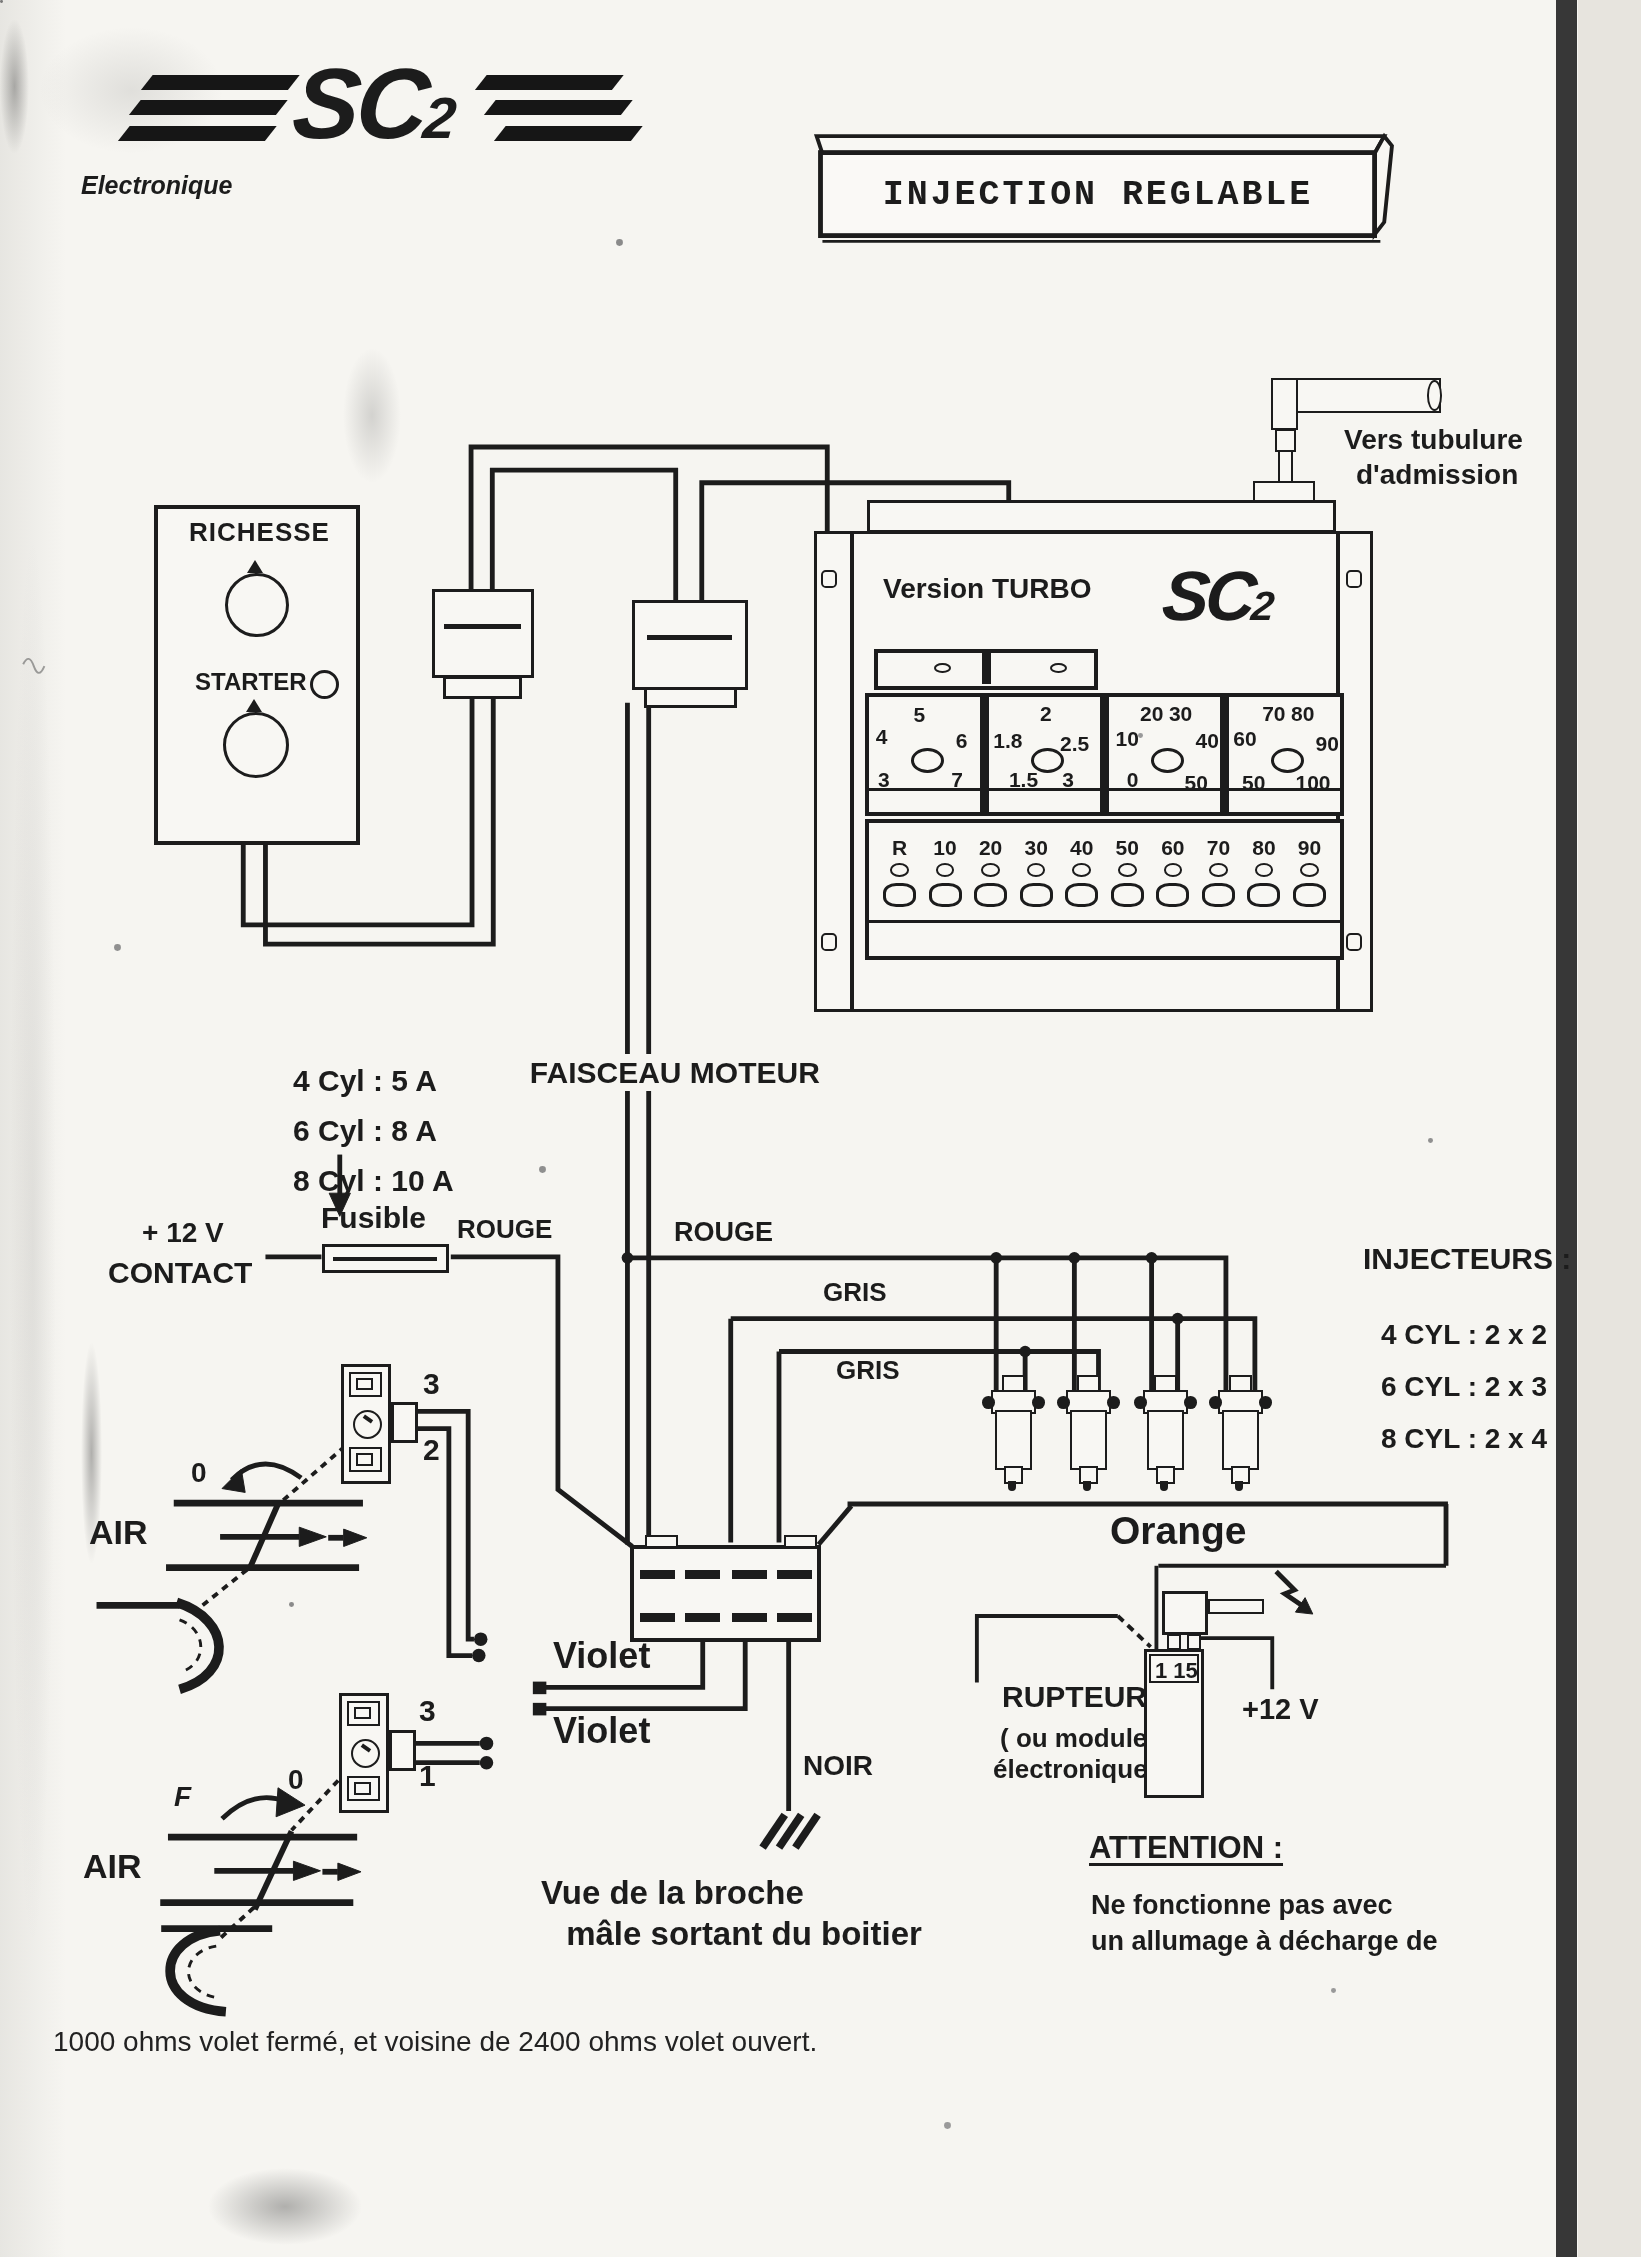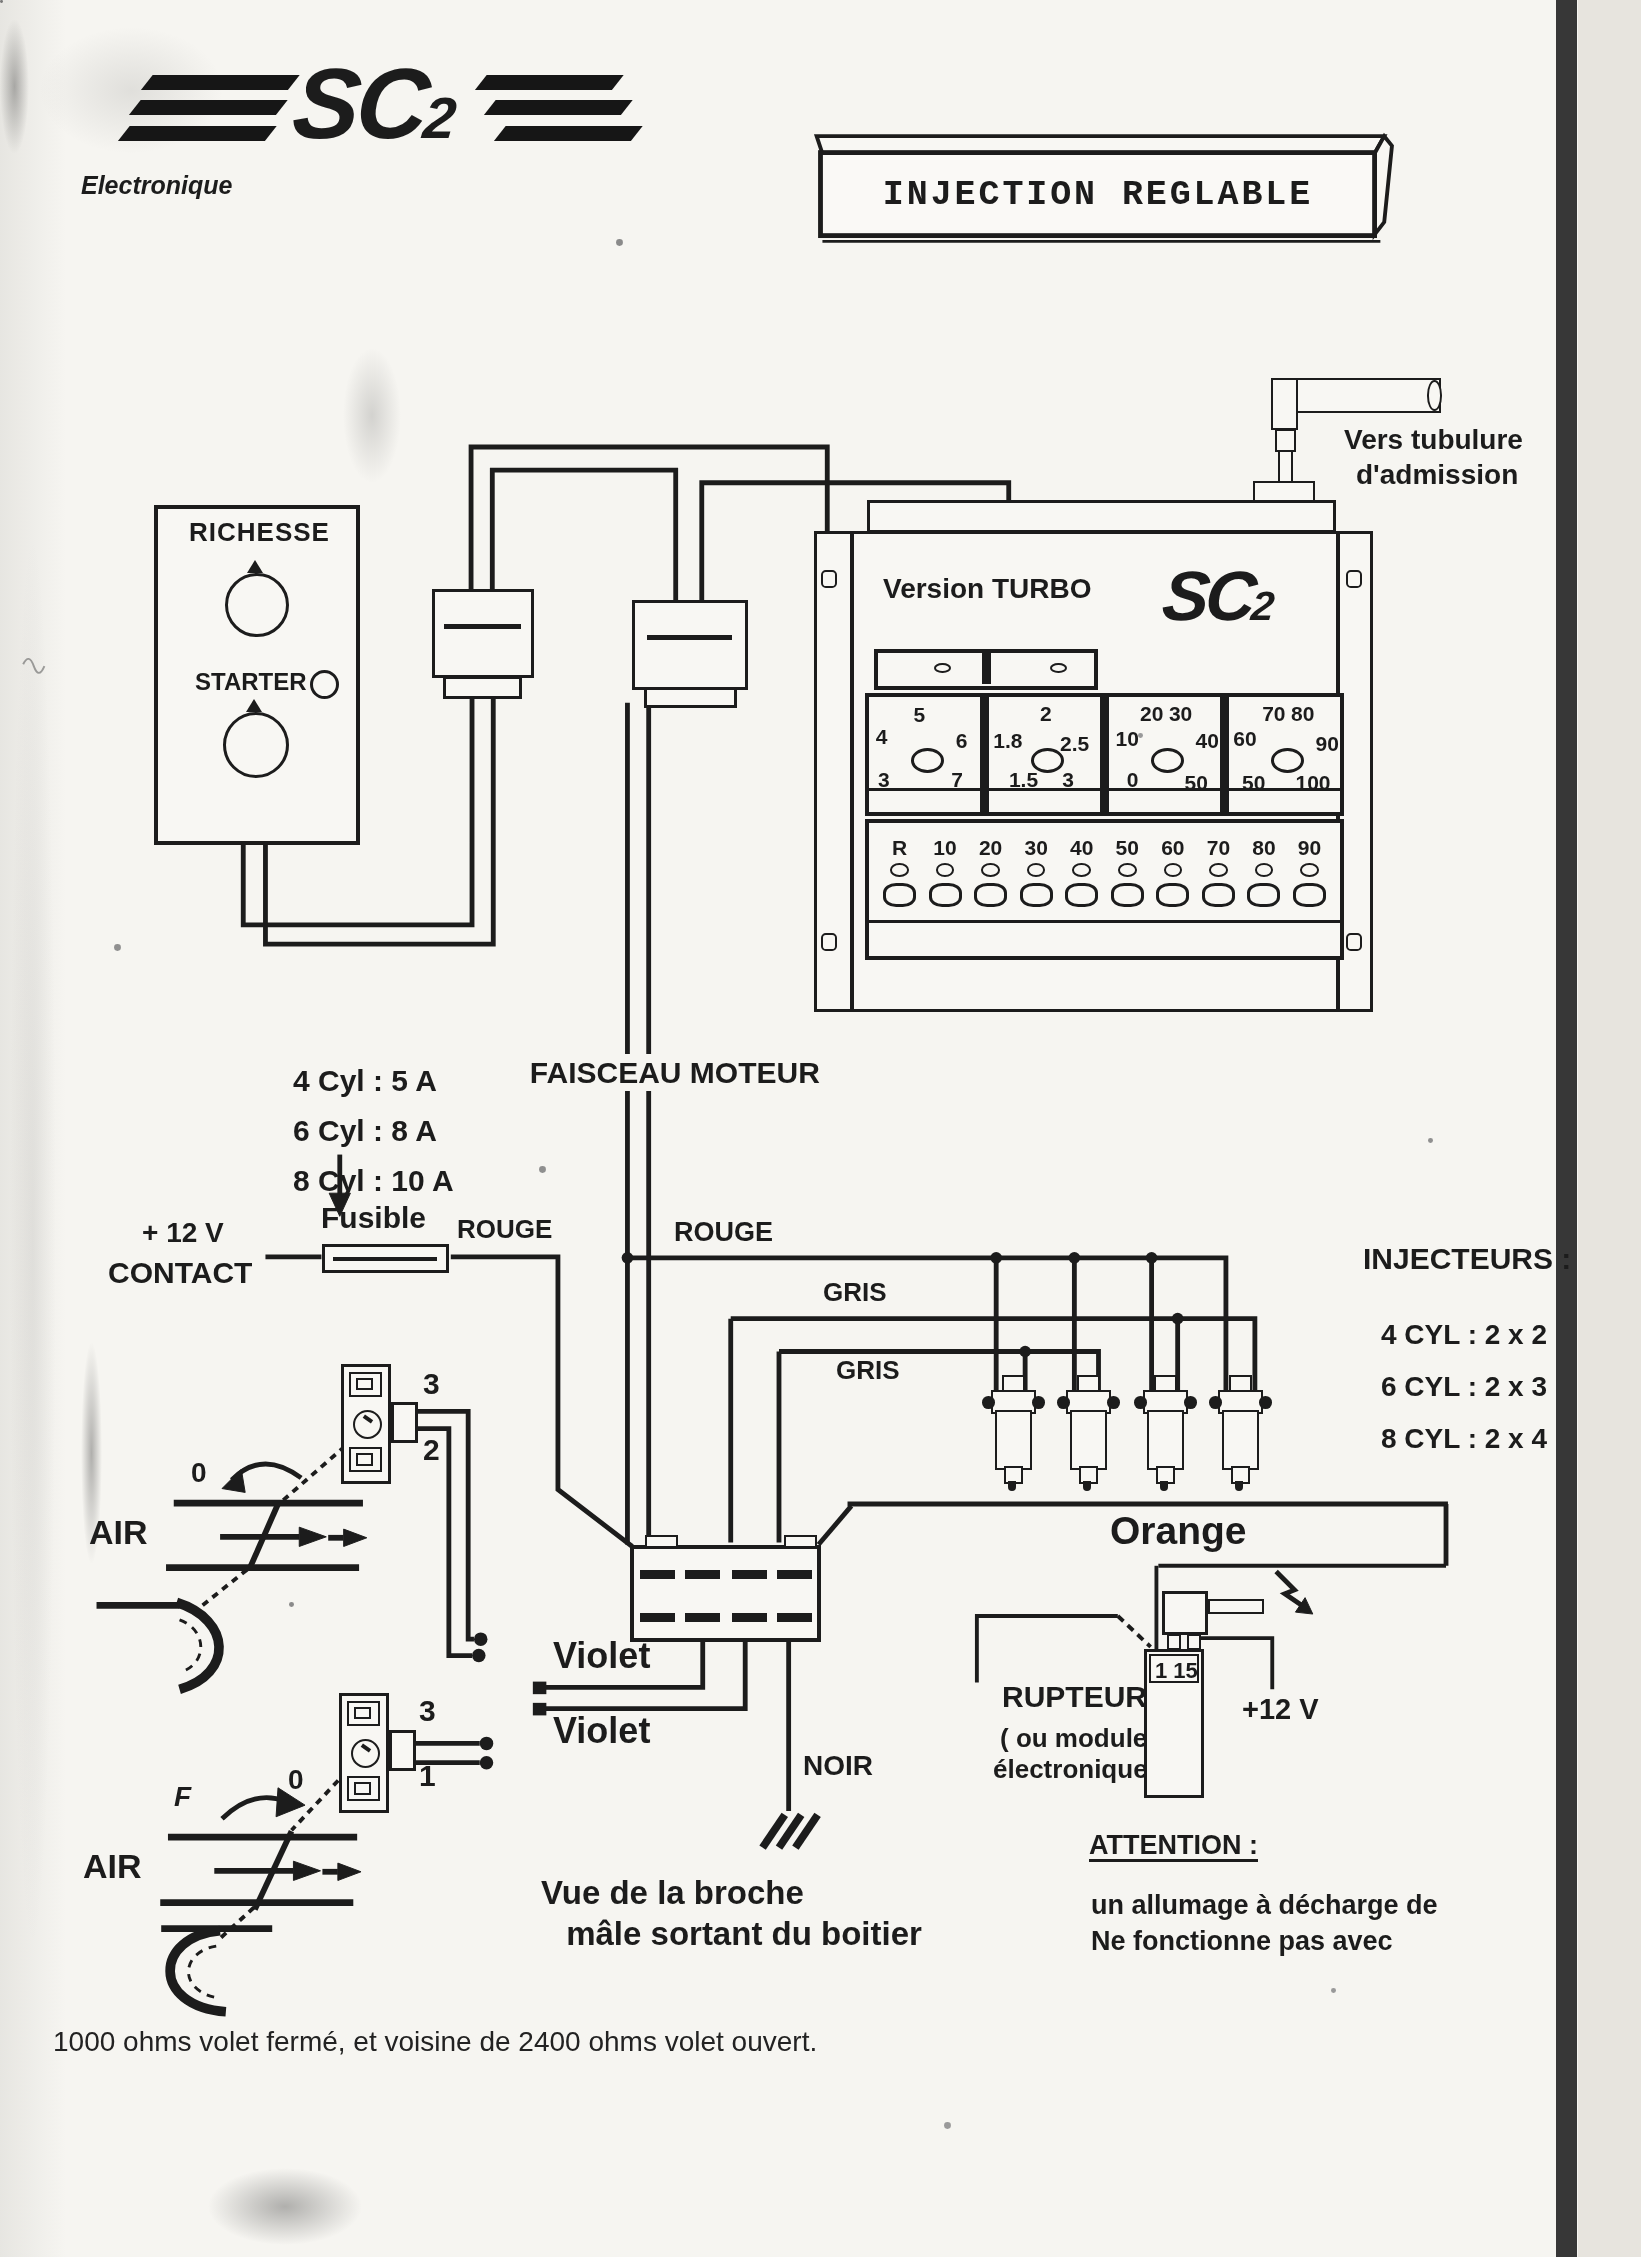--- a/index.html
+++ b/index.html
@@ -460,24 +460,24 @@
     <div class="box" style="left:1144px;top:1649px;width:60px;height:149px;"></div>
     <div class="box thin" style="left:1149px;top:1654px;width:50px;height:29px;"></div>
     <div class="lbl" style="left:1155px;top:1659px;font-size:22px;">1 15</div>
     <div class="box" style="left:1162px;top:1591px;width:46px;height:44px;"></div>
     <div class="box thin" style="left:1208px;top:1599px;width:56px;height:15.4px;"></div>
     <div class="box thin" style="left:1167px;top:1634px;width:13.5px;height:16.4px;"></div>
     <div class="box thin" style="left:1187px;top:1634px;width:13.5px;height:16.4px;"></div>
   </div>
   <div class="lbl" style="left:1242px;top:1694px;font-size:29px;">+12 V</div>
 
-  <div class="lbl" style="left:1089px;top:1831px;font-size:27px;text-decoration:underline;text-underline-offset:4.8px;text-decoration-thickness:2.9px;">ATTENTION :</div>
+  <div class="lbl" style="left:1089px;top:1831px;font-size:31px;text-decoration:underline;text-underline-offset:4.8px;text-decoration-thickness:2.9px;">ATTENTION :</div>
   <div class="lbl listlines" style="left:1091px;top:1887px;font-size:27px;line-height:36px;">
+      <div>Ne fonctionne pas avec</div>
       <div>un allumage à décharge de</div>
-      <div>Ne fonctionne pas avec</div>
     </div>
 
   <div class="lbl reg listlines" style="left:53px;top:2024px;font-size:28px;line-height:36px;font-weight:normal;color:#222;">
       <div>1000 ohms volet fermé, et voisine de 2400 ohms volet ouvert.</div>
     </div>
 
   <div class="bar" style="left:1556px;top:0;width:21px;height:2257px;opacity:.88;"></div>
   <div style="position:absolute;left:1578px;top:0;width:64px;height:2257px;background:#e7e4de;"></div>
   <div class="smudge" style="left:0px;top:19.3px;width:29px;height:135px;"></div>
   <div class="smudge" style="left:81px;top:1342px;width:21px;height:222px;"></div>

